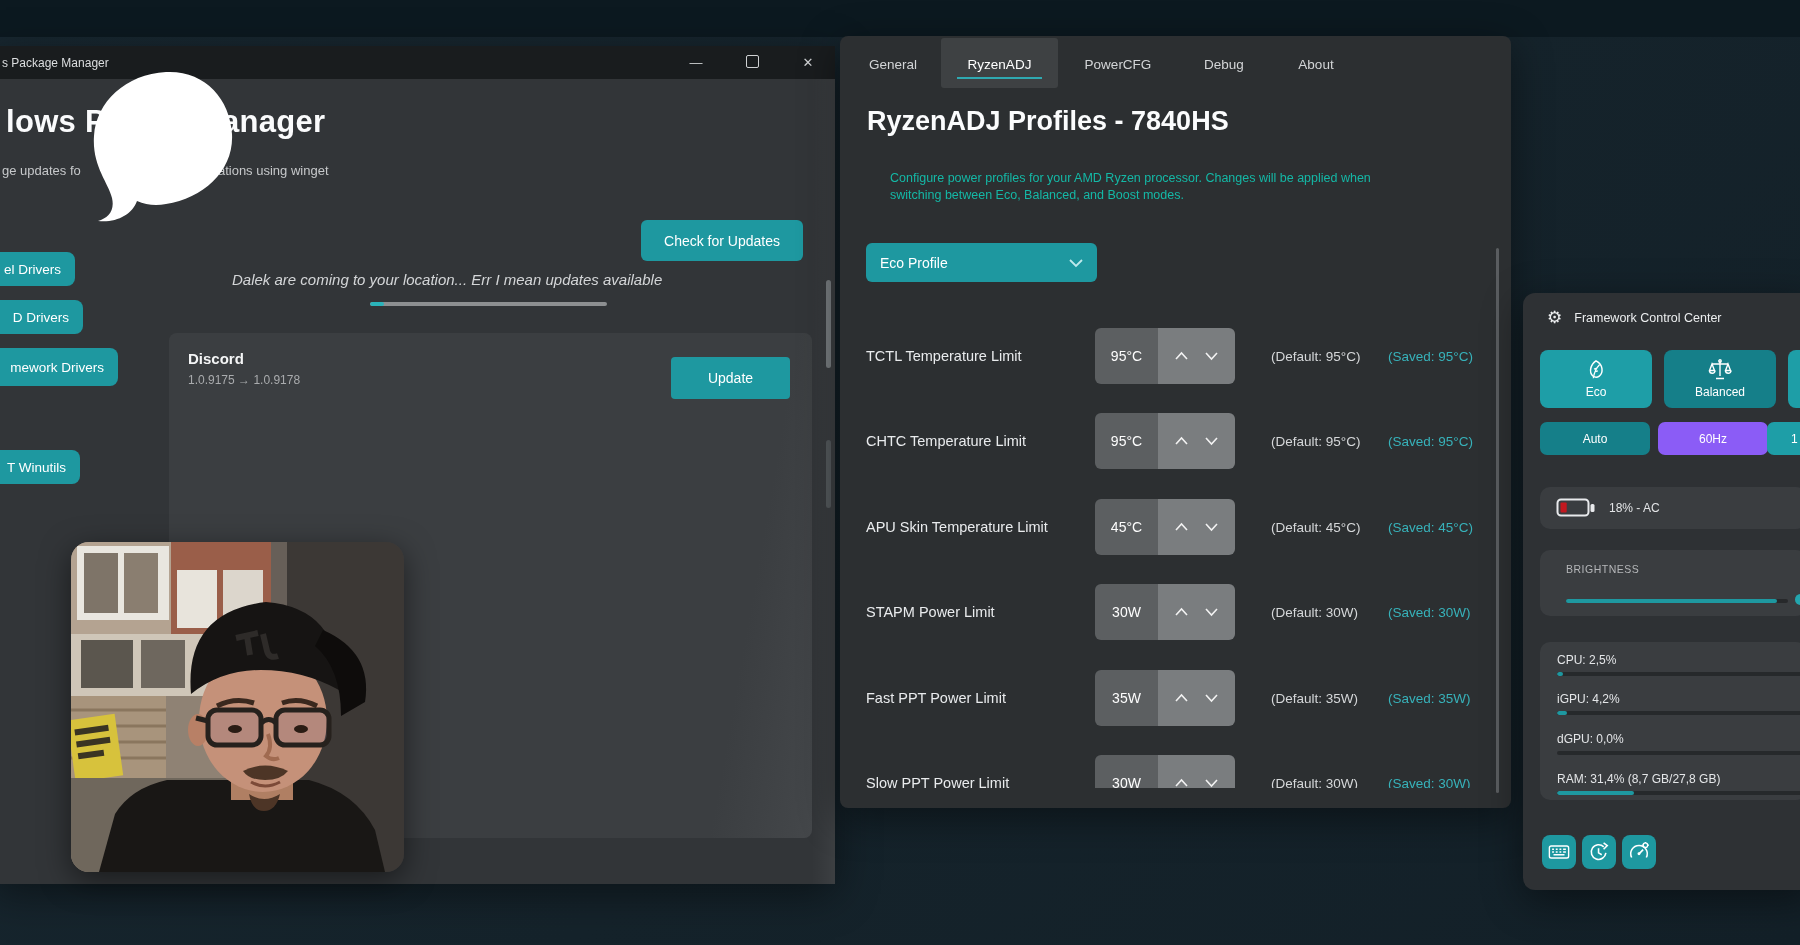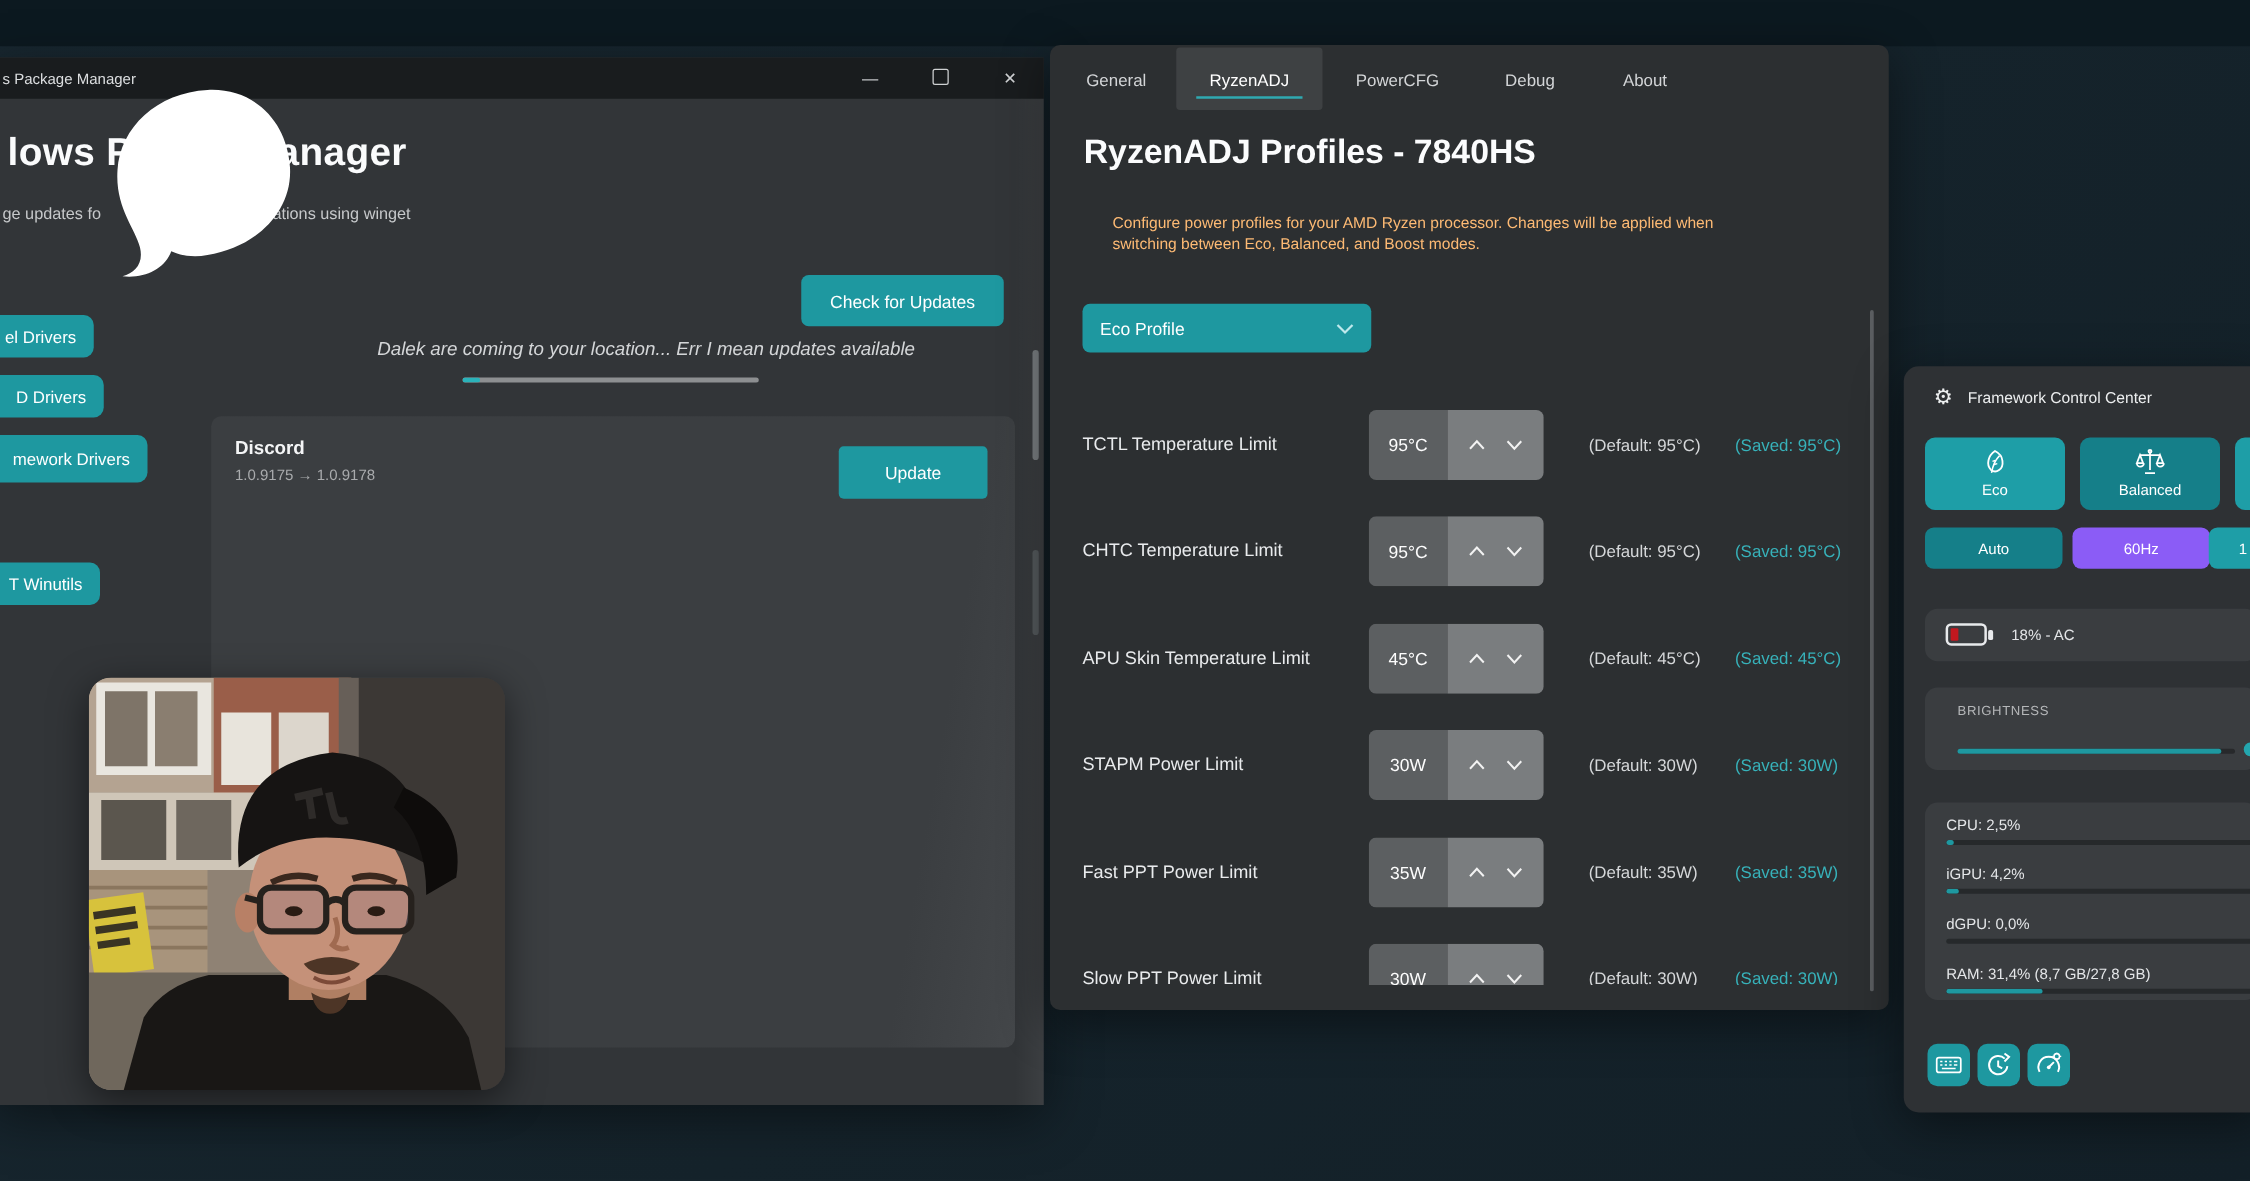--- a/index.html
+++ b/index.html
@@ -18,21 +18,21 @@
   .pm-ctl{width:18px;text-align:center;font-size:13px;color:#cfd1d3;cursor:default;}
   .pm-max{width:11px;height:11px;border:1.5px solid #cfd1d3;border-radius:2px;}
   .pm-heading{top:58px;left:14px;font-size:31px;font-weight:bold;color:#fafbfc;letter-spacing:.3px;}
   .pm-heading2{top:58px;left:230px;font-size:31px;font-weight:bold;color:#fafbfc;letter-spacing:.3px;}
   .pm-sub1{top:117px;left:10px;font-size:13px;color:#c6c8ca;}
   .pm-sub2{top:117px;left:158px;font-size:13px;color:#c6c8ca;}
   .side-btn{background:var(--accent);border:none;color:#fff;font-size:13.5px;
     border-radius:8px;text-align:right;padding-right:14px;cursor:pointer;font-family:inherit;}
   .check-btn{left:649px;top:174px;width:162px;height:41px;background:var(--accent);border:none;
     border-radius:6px;color:#fff;font-size:14px;cursor:pointer;font-family:inherit;}
-  .status-msg{left:240px;top:225px;width:500px;text-align:right;font-style:italic;
+  .status-msg{left:240px;top:225px;width:500px;text-align:left;font-style:italic;
     font-size:15px;color:#d4d6d8;}
   .pm-progress{left:378px;top:256px;width:237px;height:4px;border-radius:2px;background:#8d8f91;overflow:hidden;}
   .pm-progress-fill{height:100%;background:#2ab3ba;border-radius:2px;}
   .upd-card{left:177px;top:287px;width:643px;height:505px;background:#3b3e41;border-radius:8px;
     background:linear-gradient(100deg,#3b3e41 86%,#44474a 100%);}
   .upd-name{left:19px;top:17px;font-size:15px;font-weight:bold;color:#f4f5f6;}
   .upd-ver{left:19px;top:40px;font-size:12px;color:#a9abad;}
   .upd-btn{left:502px;top:24px;width:119px;height:42px;background:var(--accent);border:none;
     border-radius:4px;color:#fff;font-size:14px;cursor:pointer;font-family:inherit;}
   .pm-scroll1{left:834px;top:234px;width:5px;height:88px;background:#767b7e;border-radius:3px;}
@@ -42,21 +42,21 @@
   .blob{left:88px;top:70px;width:148px;height:152px;}
 
   
   .ry-window{left:840px;top:36px;width:671px;height:772px;background:#2c2f31;border-radius:8px;
     box-shadow:0 10px 40px rgba(0,0,0,.45);}
   .tab{position:absolute;top:4px;height:48px;display:flex;align-items:center;justify-content:center;
     font-size:13.5px;color:#d3d5d7;cursor:pointer;}
   .tab-active-box{position:absolute;left:101px;top:2px;width:117px;height:50px;background:#3e4143;border-radius:3px;}
   .tab-underline{position:absolute;left:117px;top:41px;width:85px;height:2px;background:#2fa9b1;}
   .ry-title{left:27px;top:70px;font-size:27px;font-weight:bold;color:#fbfcfd;}
-  .ry-desc{left:50px;top:134px;font-size:12.5px;line-height:17px;color:#fdba74;white-space:pre-line;}
+  .ry-desc{left:50px;top:134px;font-size:12.5px;line-height:17px;color:#14b8a6;white-space:pre-line;}
   .ry-dropdown{left:26px;top:207px;width:231px;height:39px;background:var(--accent);border-radius:6px;
     display:flex;align-items:center;cursor:pointer;}
   .ry-dropdown span{margin-left:14px;font-size:14px;color:#fff;}
   .ry-dd-chev{position:absolute;right:13px;top:15px;}
   .rows-clip{left:845px;top:300px;width:655px;height:488px;overflow:hidden;}
   .srow{position:absolute;left:0;width:100%;height:56px;}
   .row-label{position:absolute;left:21px;top:50%;transform:translateY(-50%);font-size:14.5px;color:#e9ebed;}
   .spinner{position:absolute;left:250px;top:0;width:140px;height:56px;border-radius:6px;overflow:hidden;display:flex;}
   .spin-val{width:63px;background:#5c5f61;display:flex;align-items:center;justify-content:center;
     font-size:14px;color:#fdfdfd;}

